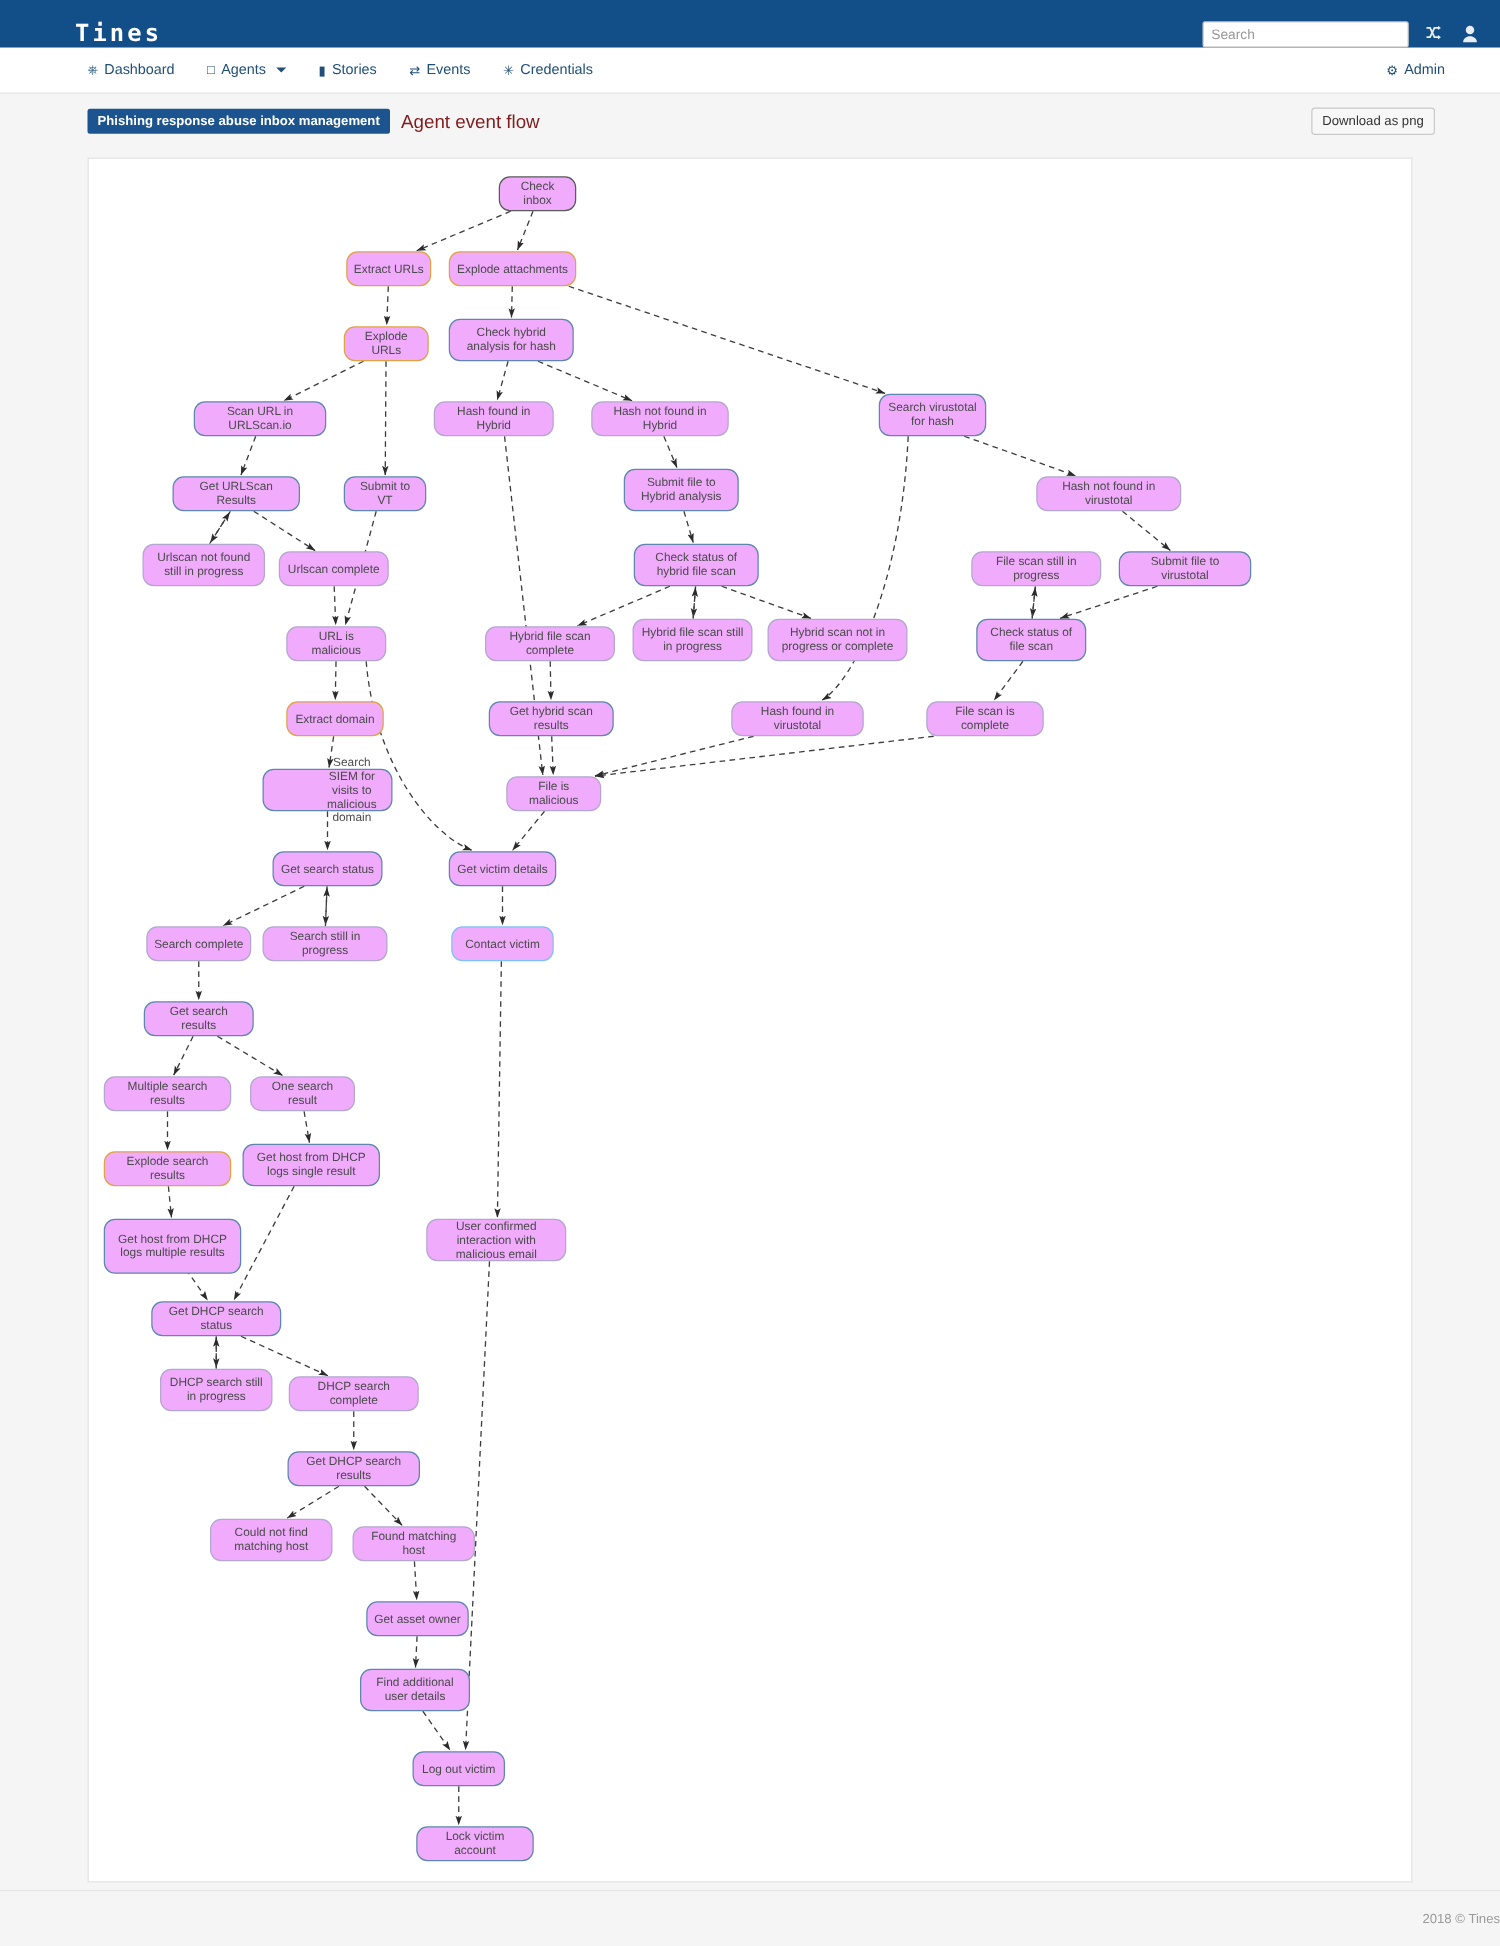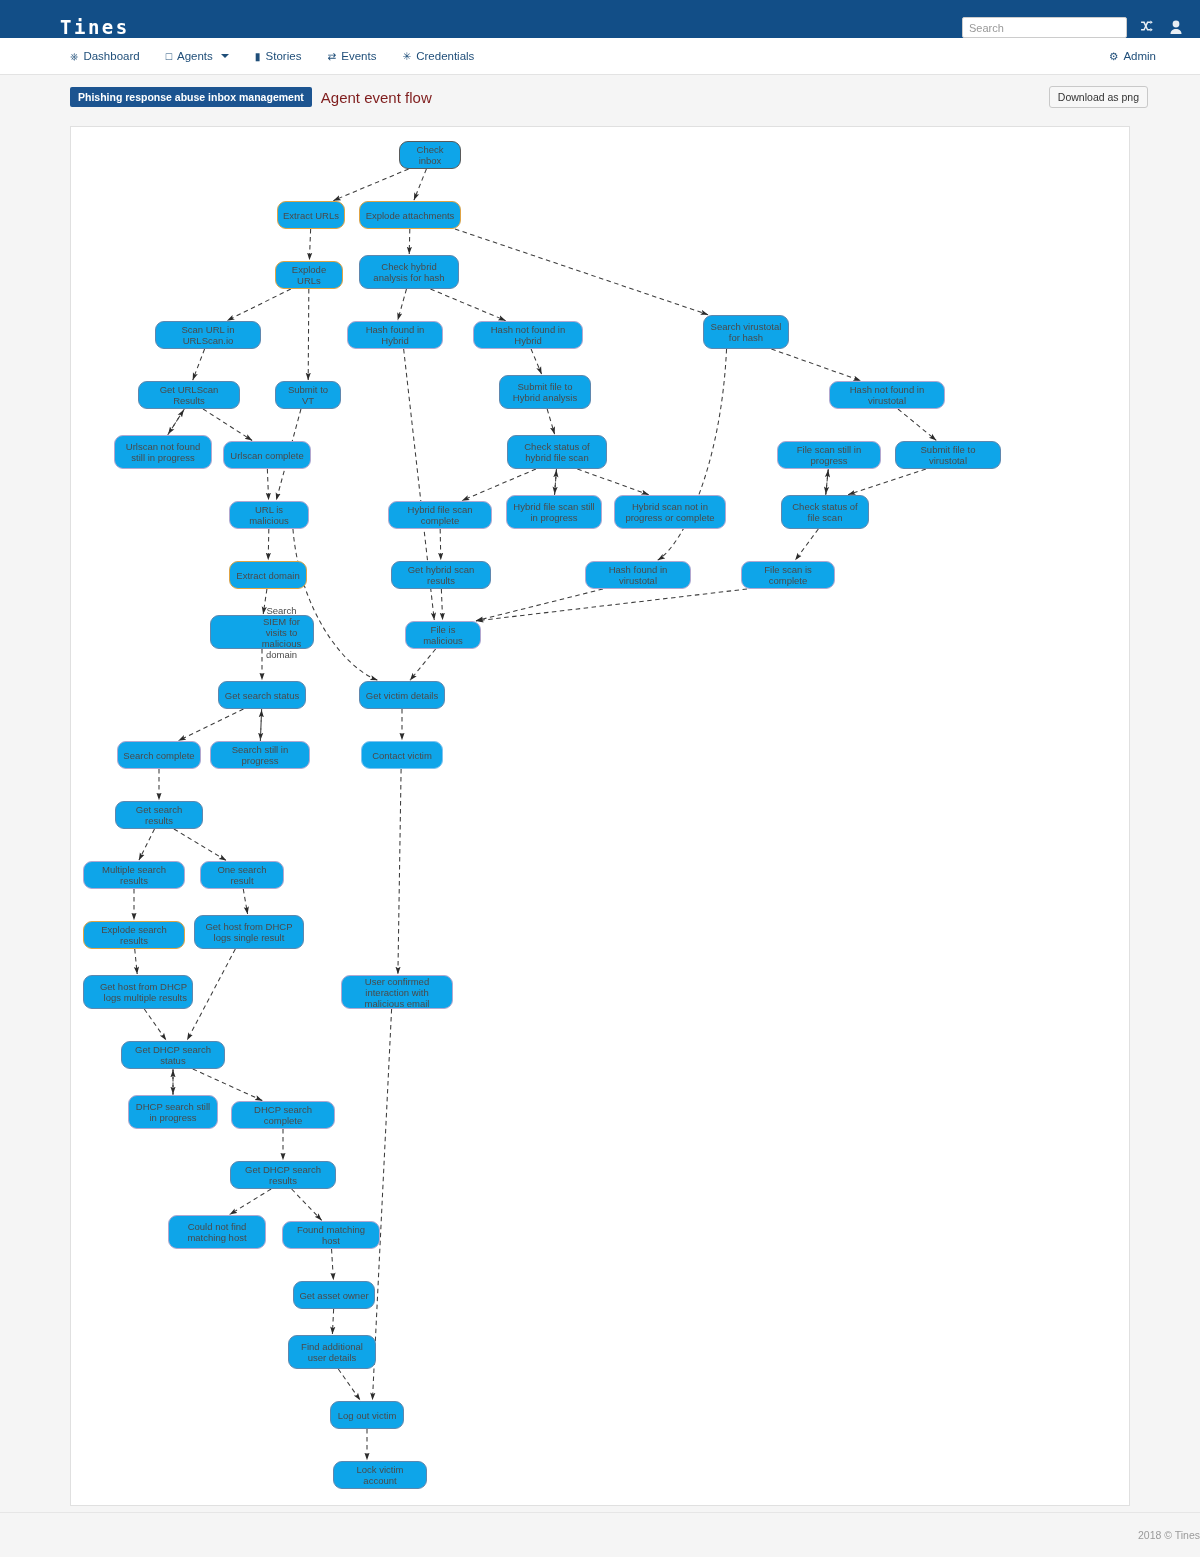--- a/index.html
+++ b/index.html
@@ -79,21 +79,21 @@
     position:absolute; left:70px; top:126px;
     width:1060px; height:1380px;
     background:#ffffff; border:1px solid #e0e0e0;
     overflow:hidden;
   }
   #graph { position:absolute; left:0; top:0; width:1060px; height:1380px; }
 
   .node-label {
     position:absolute;
     border-radius:9px;
-    background:#0ea5e9;
+    background:#f0abfc;
     display:flex; align-items:center; justify-content:center;
     text-align:center;
     font-size:9.5px; color:#4a4a4a;
     line-height:11px; padding:2px 5px;
     cursor:pointer; z-index:5;
     font-family:"Liberation Sans", sans-serif;
   }
   .t-root   { border:1.2px solid #5a5a5a; }
   .t-orange { border:1.2px solid #e0a344; }
   .t-blue   { border:1.2px solid #5f87ae; }
@@ -271,21 +271,21 @@
       <div class="node-label t-blue" style="left: 147px; top: 554px; width: 88px; height: 28px;">Get search status</div>
       <div class="node-label t-blue" style="left: 288px; top: 554px; width: 86px; height: 28px;">Get victim details</div>
       <div class="node-label t-purple" style="left: 46px; top: 614px; width: 84px; height: 28px;">Search complete</div>
       <div class="node-label t-purple" style="left: 139px; top: 614px; width: 100px; height: 28px;">Search still in progress</div>
       <div class="node-label t-cyan" style="left: 290px; top: 614px; width: 82px; height: 28px;">Contact victim</div>
       <div class="node-label t-blue" style="left: 44px; top: 674px; width: 88px; height: 28px;">Get search results</div>
       <div class="node-label t-purple" style="left: 12px; top: 734px; width: 102px; height: 28px;">Multiple search results</div>
       <div class="node-label t-purple" style="left: 129px; top: 734px; width: 84px; height: 28px;">One search result</div>
       <div class="node-label t-orange" style="left: 12px; top: 794px; width: 102px; height: 28px;">Explode search results</div>
       <div class="node-label t-blue" style="left: 123px; top: 788px; width: 110px; height: 34px;">Get host from DHCP logs single result</div>
-      <div class="node-label t-blue" style="left: 12px; top: 848px; width: 110px; height: 34px; text-align: right;">Get host from DHCP logs multiple results</div>
+      <div class="node-label t-blue" style="left: 12px; top: 848px; width: 110px; height: 44px;">Get host from DHCP logs multiple results</div>
       <div class="node-label t-purple" style="left: 270px; top: 848px; width: 112px; height: 34px;">User confirmed interaction with malicious email</div>
       <div class="node-label t-blue" style="left: 50px; top: 914px; width: 104px; height: 28px;">Get DHCP search status</div>
       <div class="node-label t-purple" style="left: 57px; top: 968px; width: 90px; height: 34px;">DHCP search still in progress</div>
       <div class="node-label t-purple" style="left: 160px; top: 974px; width: 104px; height: 28px;">DHCP search complete</div>
       <div class="node-label t-blue" style="left: 159px; top: 1034px; width: 106px; height: 28px;">Get DHCP search results</div>
       <div class="node-label t-purple" style="left: 97px; top: 1088px; width: 98px; height: 34px;">Could not find matching host</div>
       <div class="node-label t-purple" style="left: 211px; top: 1094px; width: 98px; height: 28px;">Found matching host</div>
       <div class="node-label t-blue" style="left: 222px; top: 1154px; width: 82px; height: 28px;">Get asset owner</div>
       <div class="node-label t-blue" style="left: 217px; top: 1208px; width: 88px; height: 34px;">Find additional user details</div>
       <div class="node-label t-blue" style="left: 259px; top: 1274px; width: 74px; height: 28px;">Log out victim</div>

